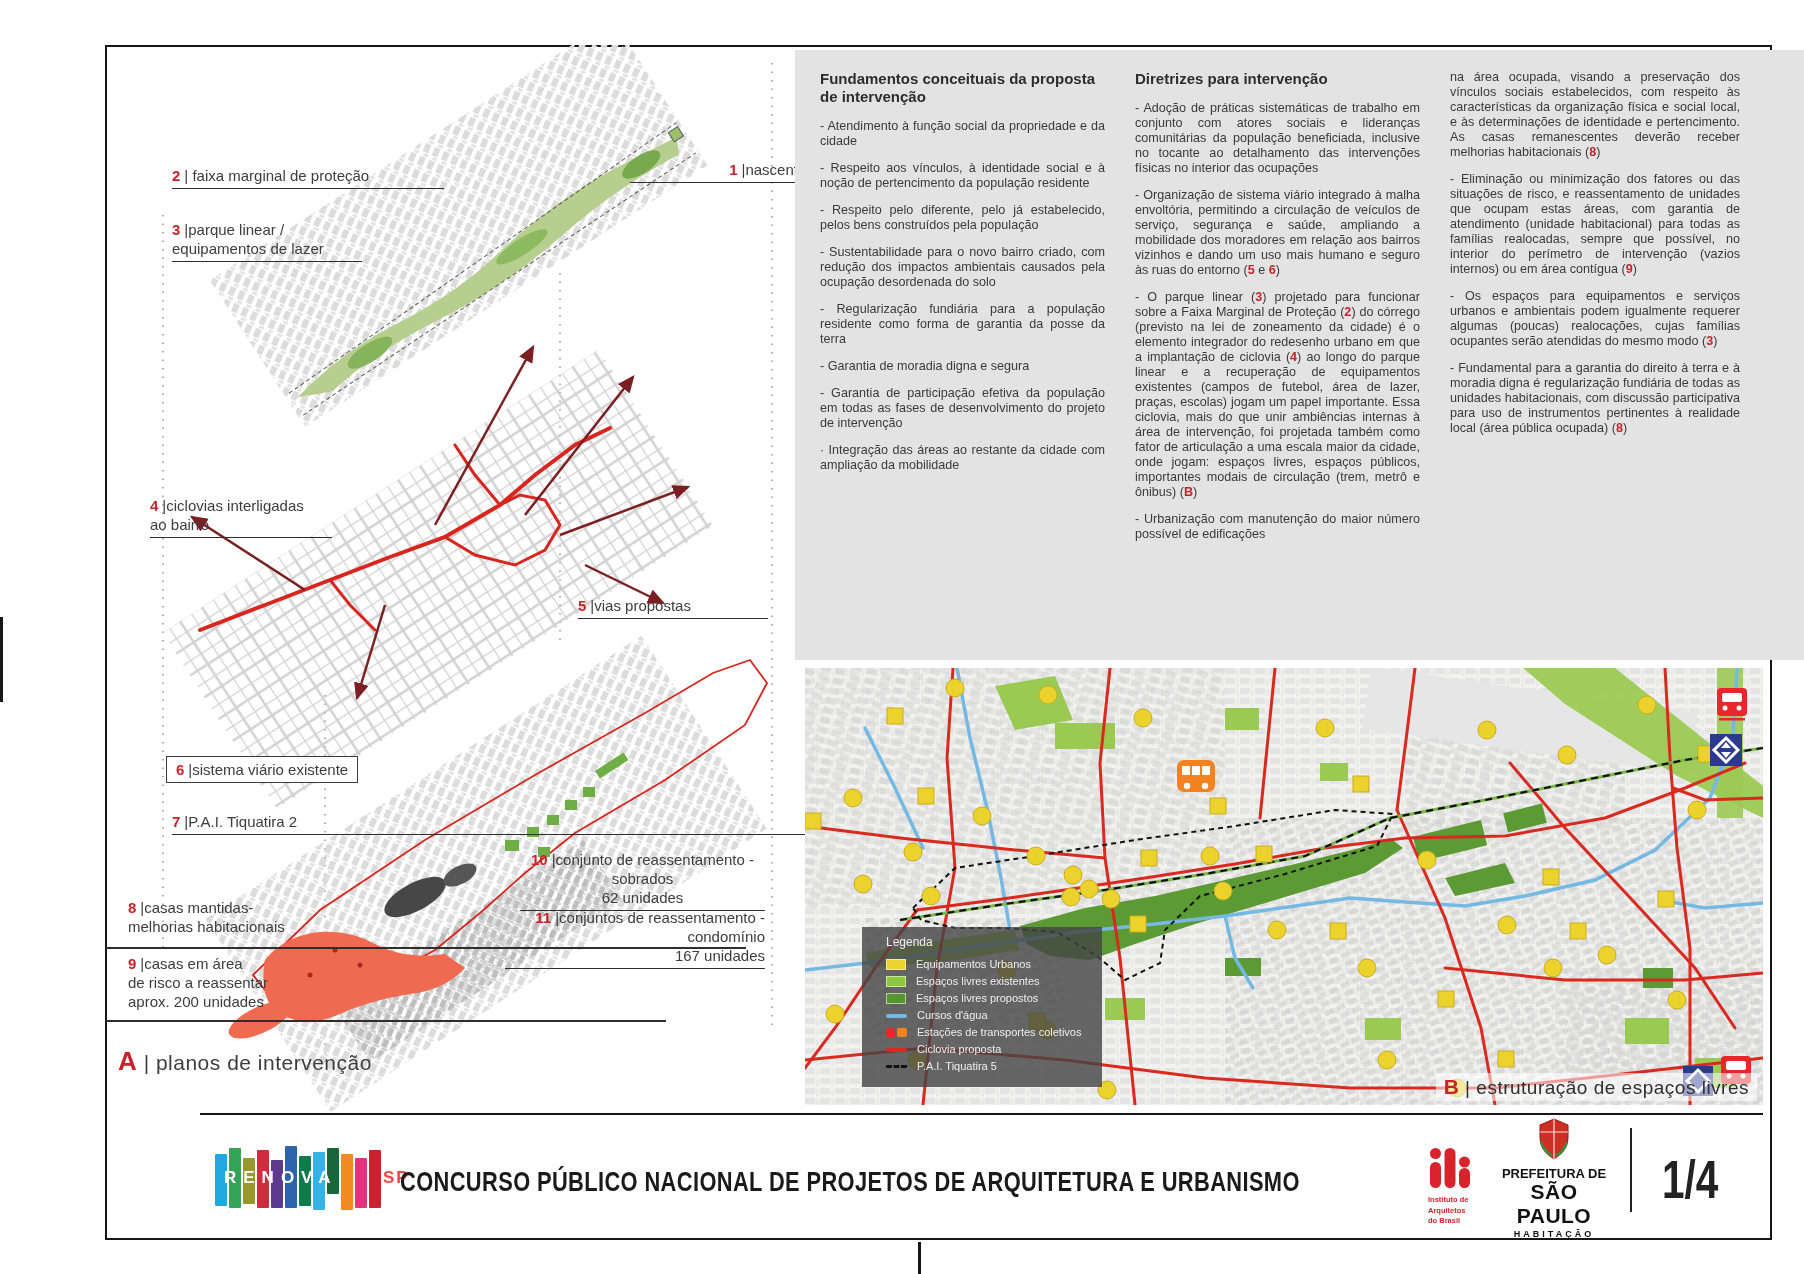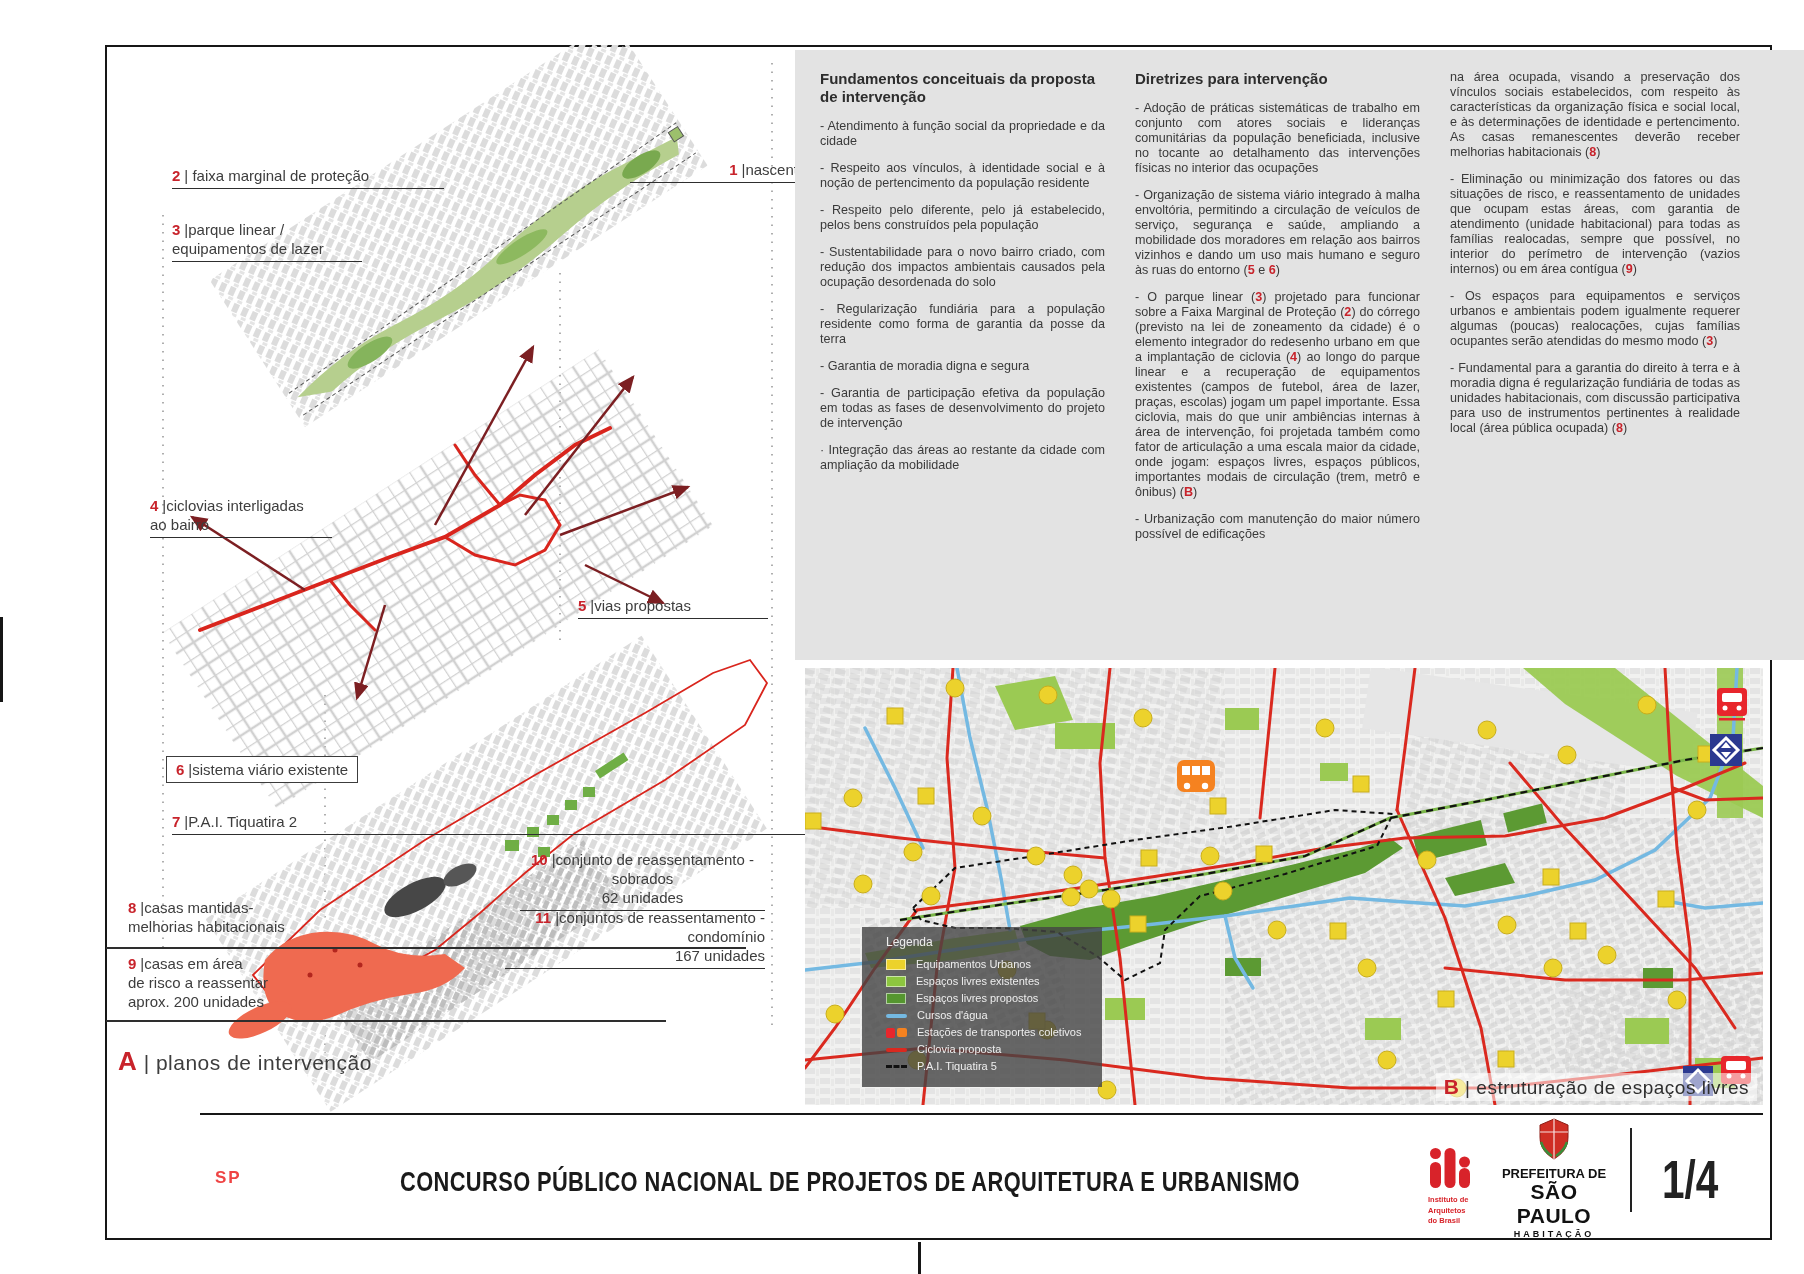--- a/index.html
+++ b/index.html
@@ -405,20 +405,35 @@
 
     <div class="map-b-label">
       <span class="big-letter">B</span>
       <span>| estruturação de espaços livres</span>
     </div>
   </div>
 
   <div class="footer-rule"></div>
 
   <div class="renova">
+    <div class="renova-bars">
+      <div class="bar" style="background:#1fa9e0;height:52px;margin-top:8px;"></div>
+      <div class="bar" style="background:#33a457;height:60px;margin-top:2px;"></div>
+      <div class="bar" style="background:#97972c;height:46px;margin-top:12px;"></div>
+      <div class="bar" style="background:#d02c3f;height:58px;margin-top:4px;"></div>
+      <div class="bar" style="background:#5d3a8e;height:48px;margin-top:14px;"></div>
+      <div class="bar" style="background:#2e64ac;height:62px;margin-top:0;"></div>
+      <div class="bar" style="background:#0f7b4a;height:50px;margin-top:10px;"></div>
+      <div class="bar" style="background:#35b3e8;height:58px;margin-top:6px;"></div>
+      <div class="bar" style="background:#19663a;height:46px;margin-top:2px;"></div>
+      <div class="bar" style="background:#f08a21;height:56px;margin-top:8px;"></div>
+      <div class="bar" style="background:#e5327f;height:50px;margin-top:12px;"></div>
+      <div class="bar" style="background:#c8232e;height:58px;margin-top:4px;"></div>
+      <span class="renova-word">RENOVA</span>
+    </div>
     <span class="renova-sp">SP</span>
   </div>
 
   <div class="board-title">CONCURSO PÚBLICO NACIONAL DE PROJETOS DE ARQUITETURA E URBANISMO</div>
 
   <div class="iab">
     <svg width="44" height="44" viewBox="0 0 44 44">
       <g fill="#d8232a">
         <circle cx="7.5" cy="7.5" r="5.5"></circle>
         <rect x="2" y="16" width="11" height="26" rx="5.5"></rect>

